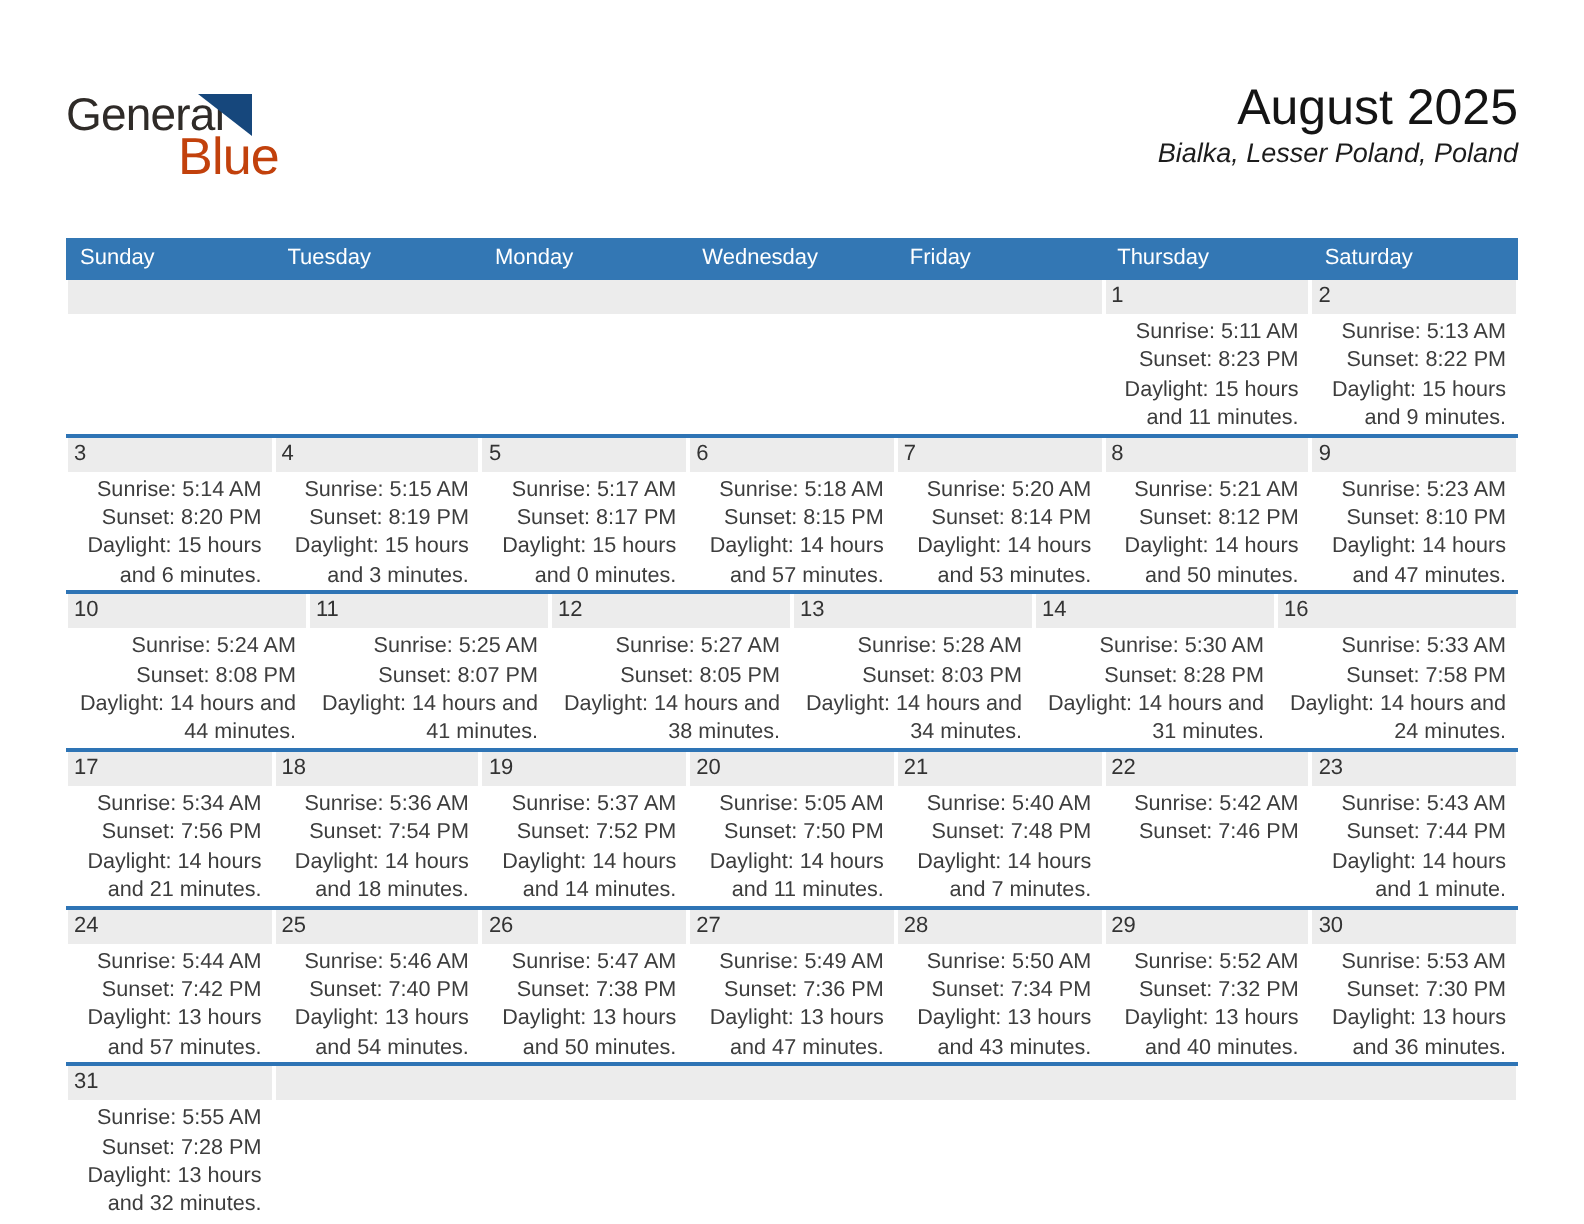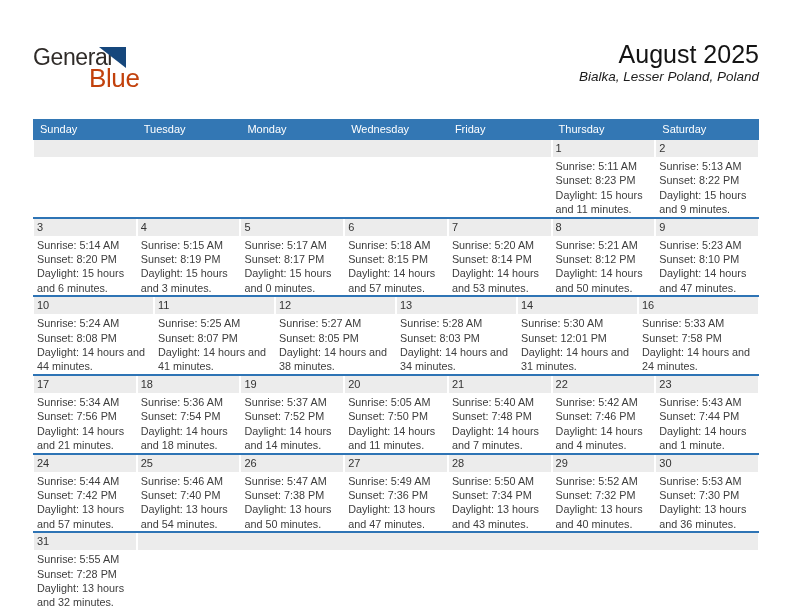--- a/index.html
+++ b/index.html
@@ -21,21 +21,21 @@
   
   .calendar { position:absolute; left:33px; top:98px; width:726px;margin-top:21px; }
   .weekday-bar { display:flex; background:#3377b4; height:21px; }
   .weekday { flex:1 1 0; color:#ffffff; font-size:11px; line-height:21px; padding-left:7px; overflow:hidden; }
 
   .week-row { display:flex; min-height:72px; align-items:stretch; }
   .week-row.bordered { border-top:2px solid #2e74b5; }
 
   .day-cell { flex:1 1 0; min-width:0; }
   .day-band { height:17px; background:#ececec; margin:0 1px; font-size:11px; line-height:17px; padding-left:3px; color:#333333; }
-  .cell-lines { padding:2px 6px 0 4px; font-size:10.8px; line-height:14.4px; color:#3d3d3d; }
+  .cell-lines { padding:2px 6px 0 4px; font-size:10.8px; line-height:14.4px; color:#3d3d3d;text-align:right; }
 </style>
 </head>
 <body>
 
 <div class="page">
 
   <div class="logo">
     <span class="logo-general">General</span>
     <svg class="logo-triangle" width="27" height="21" viewBox="0 0 27 21">
       <polygon points="0,0 27,0 27,21" fill="#16477c"></polygon>
@@ -168,21 +168,21 @@
             <div class="cell-lines">
               <div>Sunrise: 5:28 AM</div>
               <div>Sunset: 8:03 PM</div>
               <div>Daylight: 14 hours and 34 minutes.</div>
             </div>
           </div>
           <div class="day-cell">
             <div class="day-band">14</div>
             <div class="cell-lines">
               <div>Sunrise: 5:30 AM</div>
-              <div>Sunset: 12:01 PM</div>
+              <div>Sunset: 8:28 PM</div>
               <div>Daylight: 14 hours and 31 minutes.</div>
             </div>
           </div>
           <div class="day-cell">
             <div class="day-band">16</div>
             <div class="cell-lines">
               <div>Sunrise: 5:33 AM</div>
               <div>Sunset: 7:58 PM</div>
               <div>Daylight: 14 hours and 24 minutes.</div>
             </div>
@@ -227,21 +227,20 @@
               <div>Sunrise: 5:40 AM</div>
               <div>Sunset: 7:48 PM</div>
               <div>Daylight: 14 hours and 7 minutes.</div>
             </div>
           </div>
           <div class="day-cell">
             <div class="day-band">22</div>
             <div class="cell-lines">
               <div>Sunrise: 5:42 AM</div>
               <div>Sunset: 7:46 PM</div>
-              <div>Daylight: 14 hours and 4 minutes.</div>
             </div>
           </div>
           <div class="day-cell">
             <div class="day-band">23</div>
             <div class="cell-lines">
               <div>Sunrise: 5:43 AM</div>
               <div>Sunset: 7:44 PM</div>
               <div>Daylight: 14 hours and 1 minute.</div>
             </div>
           </div>

